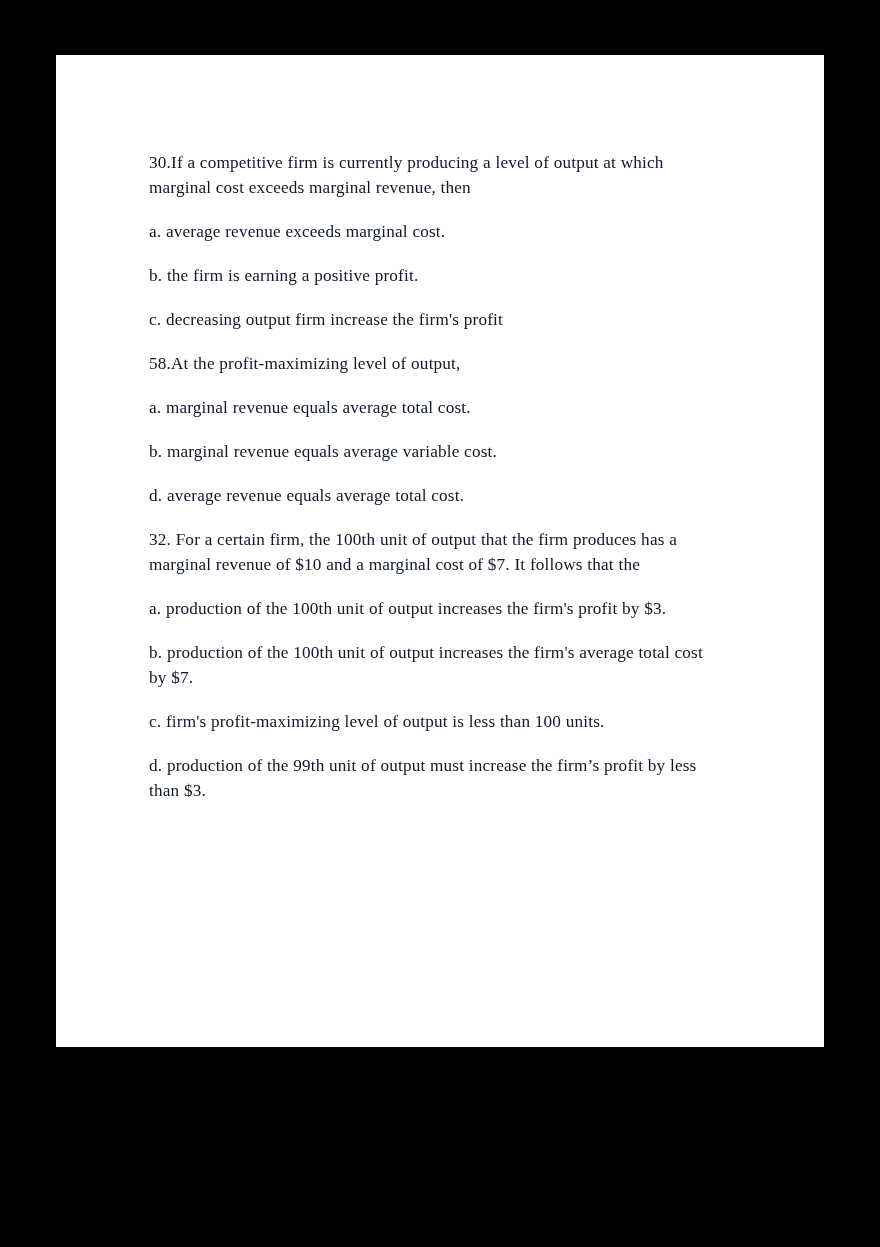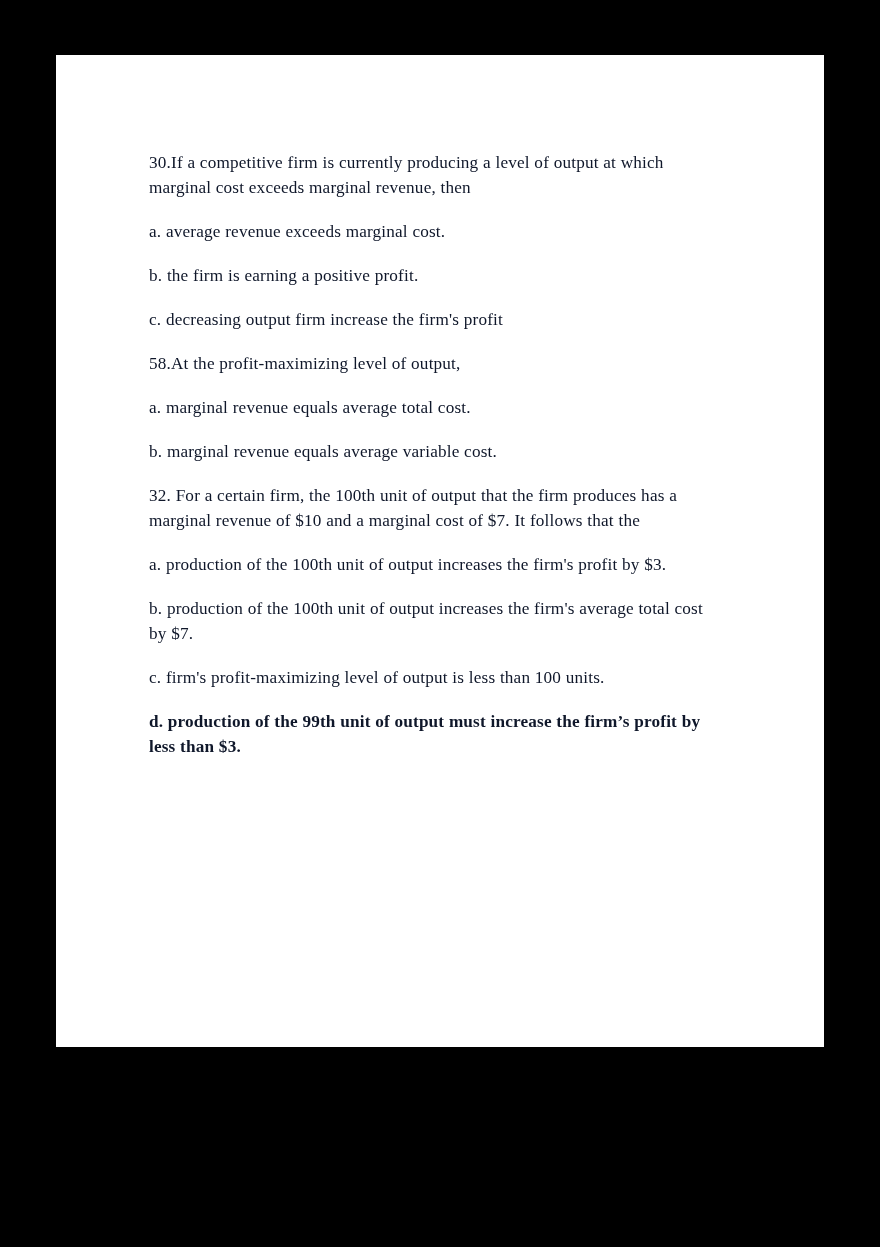--- a/index.html
+++ b/index.html
@@ -38,21 +38,20 @@
     left: 93px;   
     top: 95px;    
     width: 570px;
   }
 
   .qblock {
     margin: 0 0 19px 0;
   }
   .qblock:last-child {
     margin-bottom: 16px;
-    font-weight: bold;
   }
 
   p.line {
     margin: 0;
     padding: 0;
     font-size: 17.2px;
     line-height: 25px;
     color: #0f172a;
     font-family: "Liberation Serif", "DejaVu Serif", serif;
     text-align: left;
@@ -89,20 +88,23 @@
 
       <div class="qblock">
         <p class="line stem">58.At the profit-maximizing level of output,</p>
       </div>
       <div class="qblock">
         <p class="line option">a. marginal revenue equals average total cost.</p>
       </div>
       <div class="qblock">
         <p class="line option">b. marginal revenue equals average variable cost.</p>
       </div>
+      <div class="qblock">
+        <p class="line option">d. average revenue equals average total cost.</p>
+      </div>
 
       <div class="qblock">
         <p class="line stem">32. For a certain firm, the 100th unit of output that the firm produces has a marginal revenue of $10 and a marginal cost of $7. It follows that the</p>
       </div>
       <div class="qblock">
         <p class="line option">a. production of the 100th unit of output increases the firm's profit by $3.</p>
       </div>
       <div class="qblock">
         <p class="line option">b. production of the 100th unit of output increases the firm's average total cost by $7.</p>
       </div>

